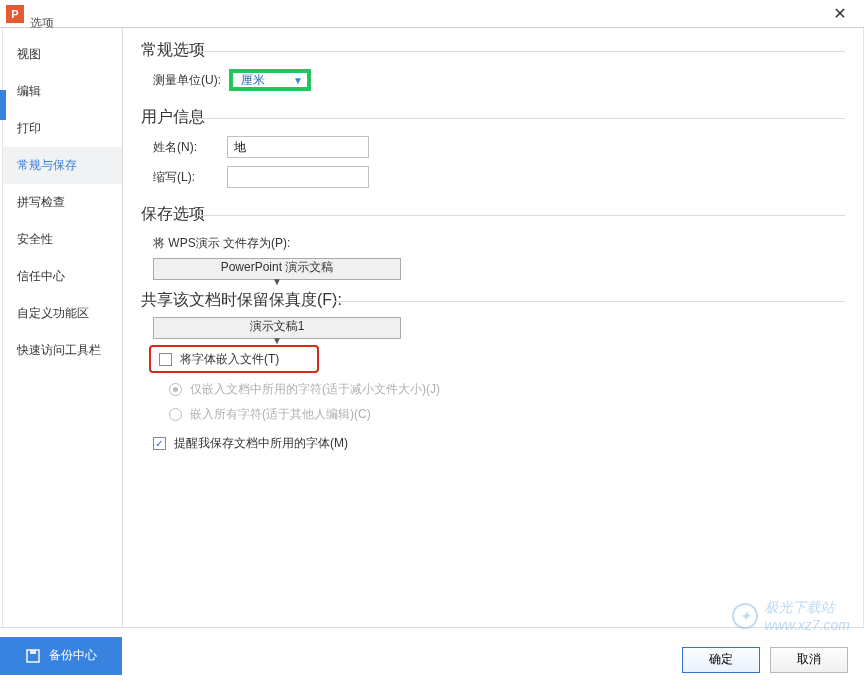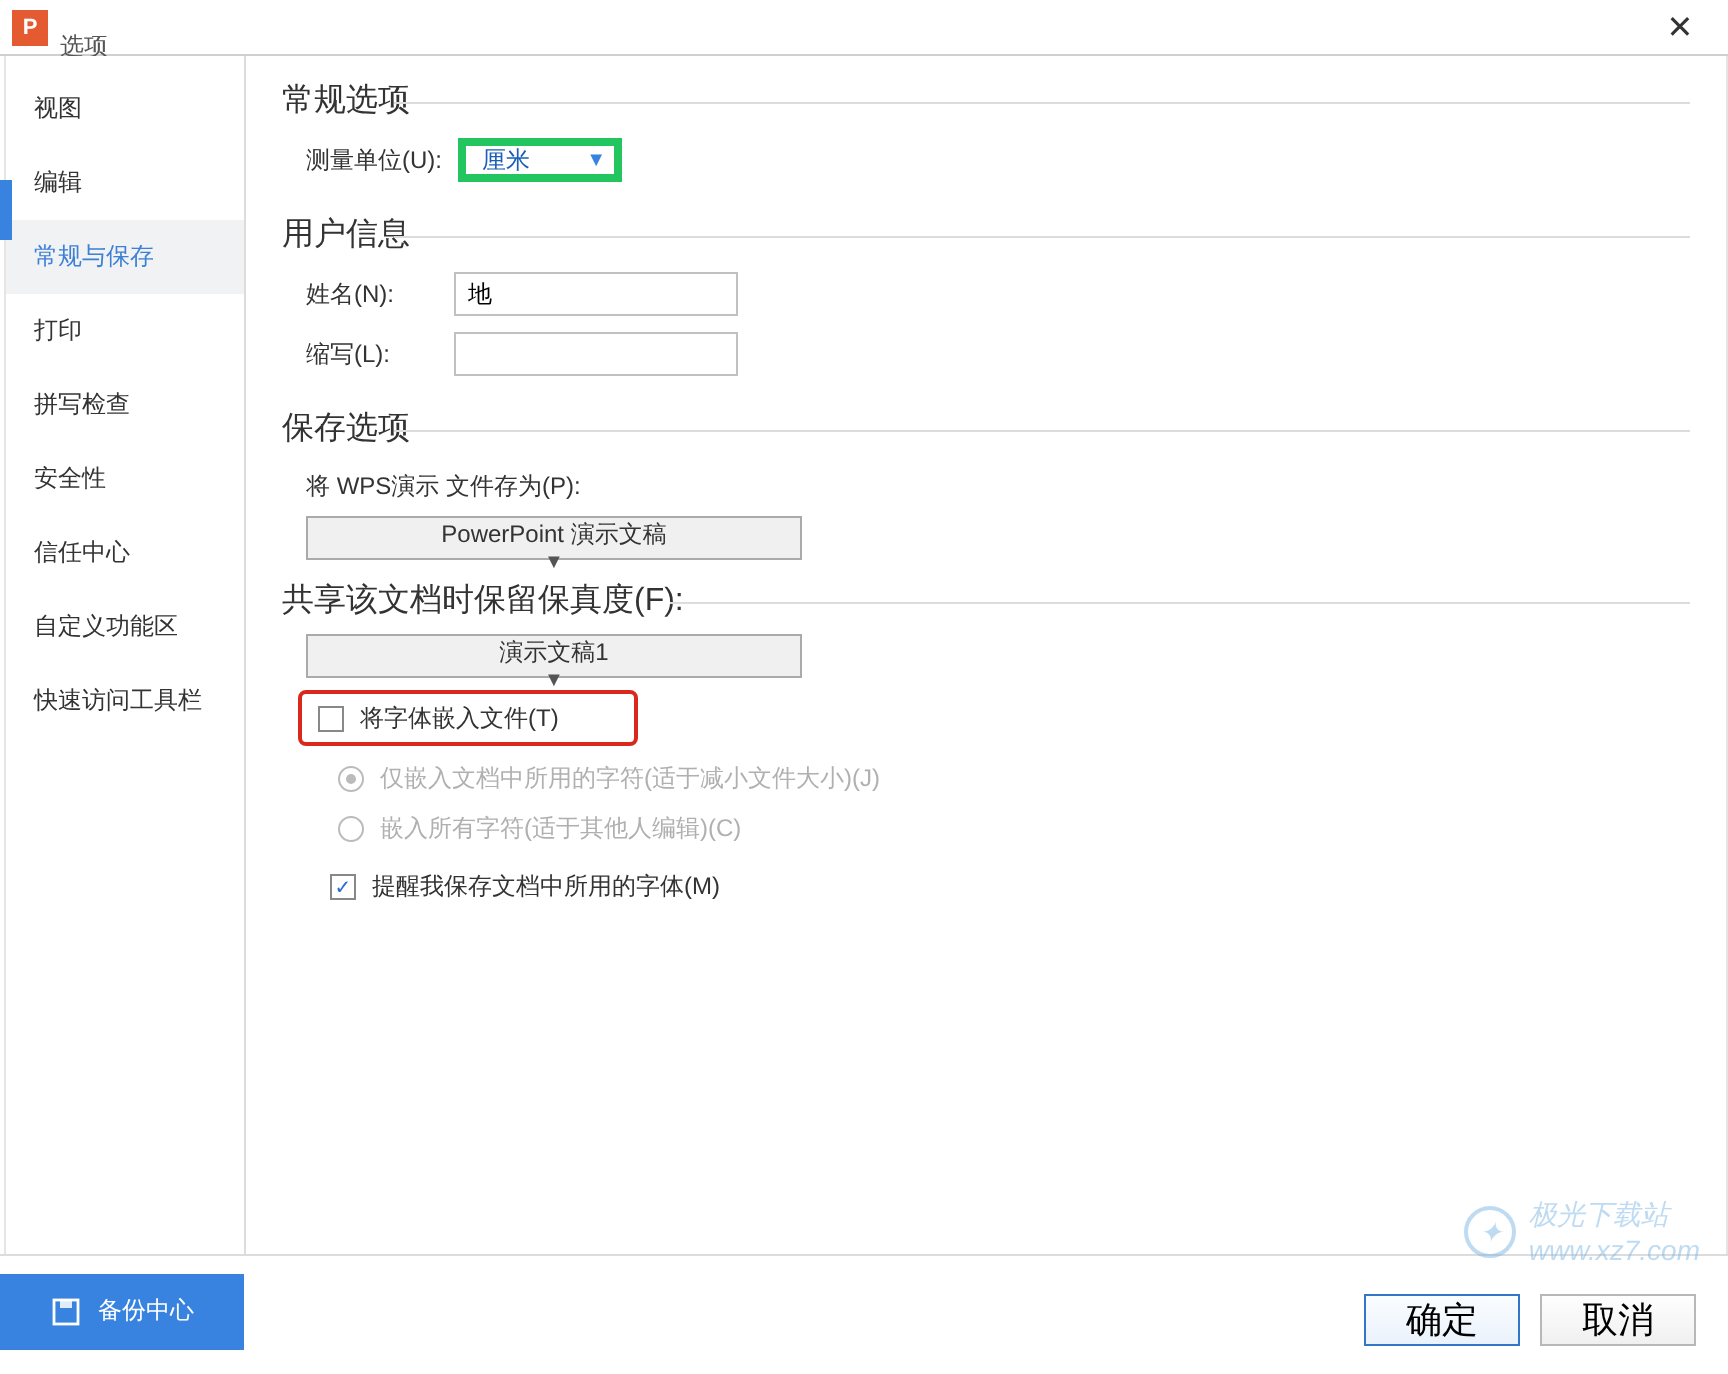--- a/index.html
+++ b/index.html
@@ -151,21 +151,21 @@
     .chk {
       width: 13px; height: 13px; border: 1px solid #888; display: inline-flex;
       align-items: center; justify-content: center; font-size: 10px; color: #2a6bd1;
       background: #fff;
     }
     .chk.checked::before { content: "✓"; }
     .option-line {
       display: flex; align-items: center; gap: 8px;
       margin-left: 28px; margin-top: 8px; color: #b0b0b0;
     }
-    .option-line.enabled { color: #333; margin-left: 24px; text-align: center; }
+    .option-line.enabled { color: #333; margin-left: 12px; text-align: center; }
     .radio {
       width: 13px; height: 13px; border-radius: 50%; border: 1px solid #bbb;
       position: relative; display: inline-block;
     }
     .radio.filled::after {
       content: ""; position: absolute; left: 3px; top: 3px; width: 5px; height: 5px;
       background: #bbb; border-radius: 50%;
     }
     .footer {
       position: absolute;
@@ -177,21 +177,21 @@
       justify-content: space-between;
       padding: 0;
     }
     .footer-left { width: 122px; padding: 0; }
     .footer-right {
       display: flex; gap: 10px; margin-right: 16px; margin-top: 8px;
     }
     .btn {
       min-width: 78px; height: 26px; border: 1px solid #b8b8b8;
       background: linear-gradient(#fefefe,#f0f0f0);
-      cursor: pointer; font-family: Liberation Serif, serif; font-size: 18px;
+      cursor: pointer; font-family: Liberation Serif, serif; font-size: 12px;
     }
     .btn.primary { border: 1px solid #3176c8; background: linear-gradient(#fafdff,#eaf2fc); }
     .watermark {
       position: absolute;
       right: 14px; bottom: 54px;
       color: #7fb8e6;
       opacity: 0.5;
       font-size: 14px;
       display: flex; align-items: center; gap: 6px;
       font-style: italic;
@@ -216,22 +216,22 @@
 <div class="titlebar">
   <div class="app-icon">P</div>
   <div class="title">选项</div>
   <div class="close">✕</div>
 </div>
 
 <div class="main">
   <div class="sidebar">
     <div class="sidebar-item"><span>视图</span></div>
     <div class="sidebar-item"><span>编辑</span></div>
+    <div class="sidebar-item"><span>打印</span></div>
     <div class="sidebar-item selected"><span>常规与保存</span></div>
-    <div class="sidebar-item"><span>打印</span></div>
     <div class="sidebar-item"><span>拼写检查</span></div>
     <div class="sidebar-item"><span>安全性</span></div>
     <div class="sidebar-item"><span>信任中心</span></div>
     <div class="sidebar-item"><span>自定义功能区</span></div>
     <div class="sidebar-item"><span>快速访问工具栏</span></div>
   </div>
 
   <div class="content">
 
     <fieldset>

